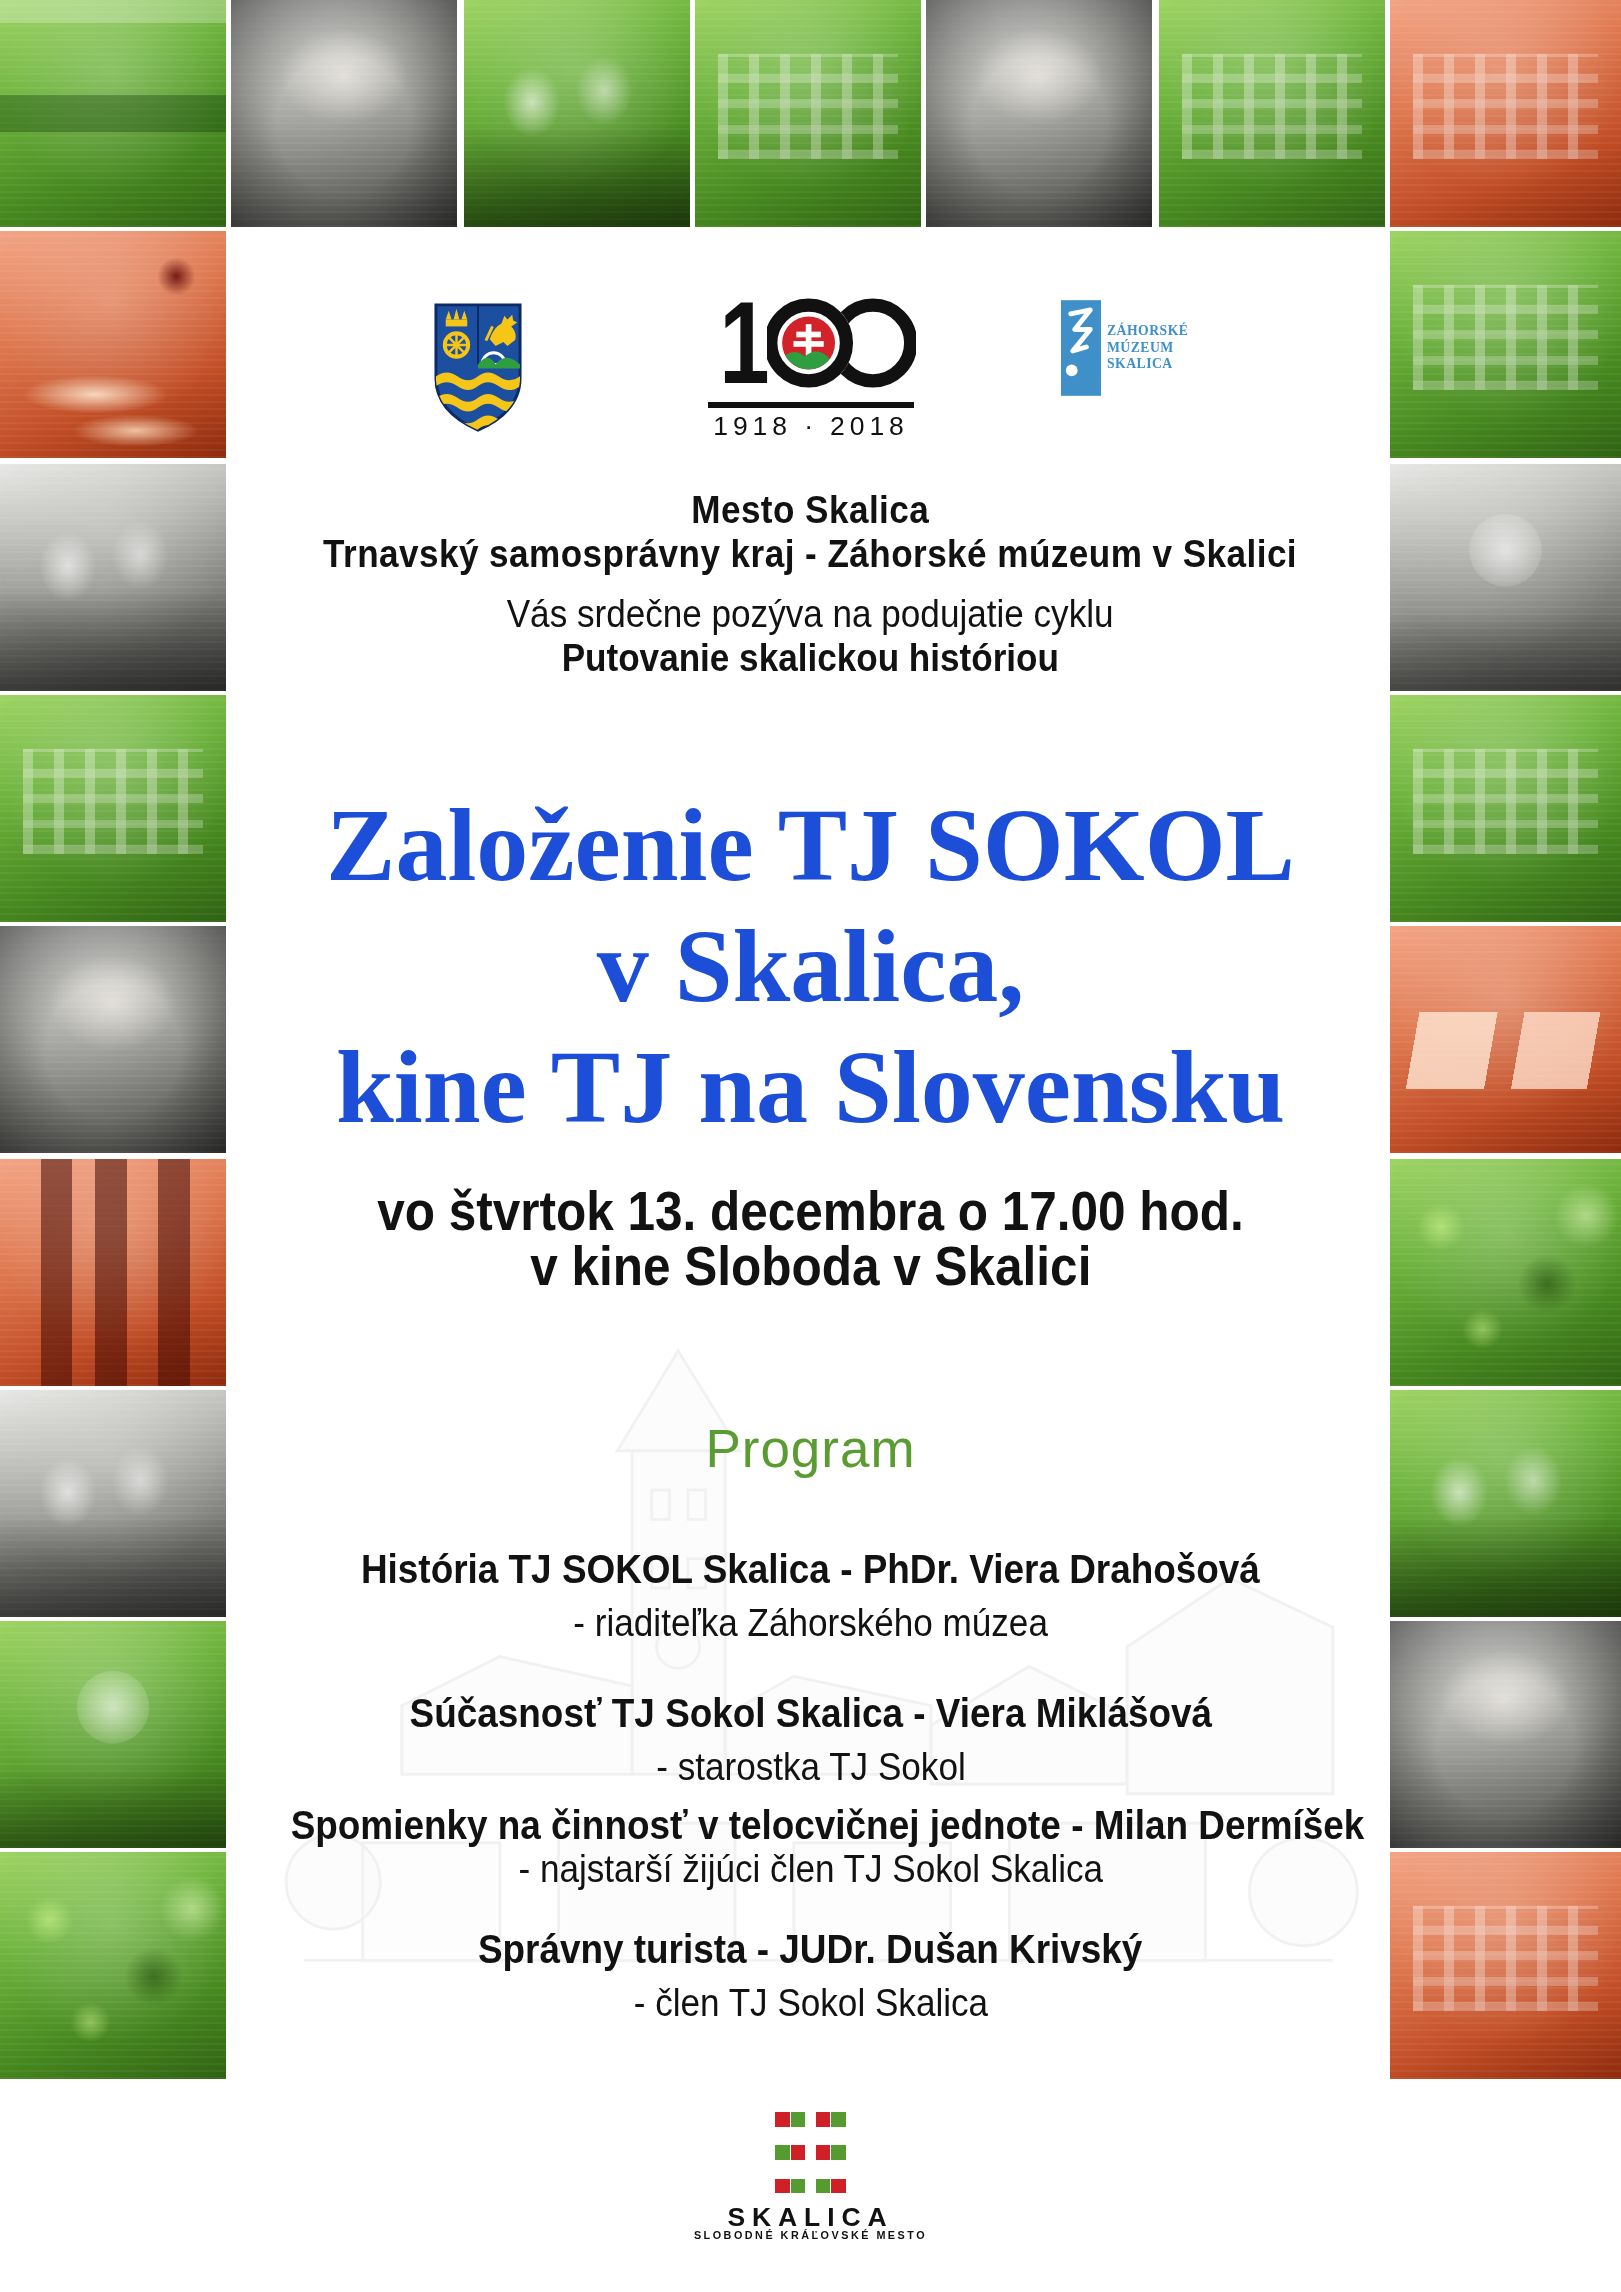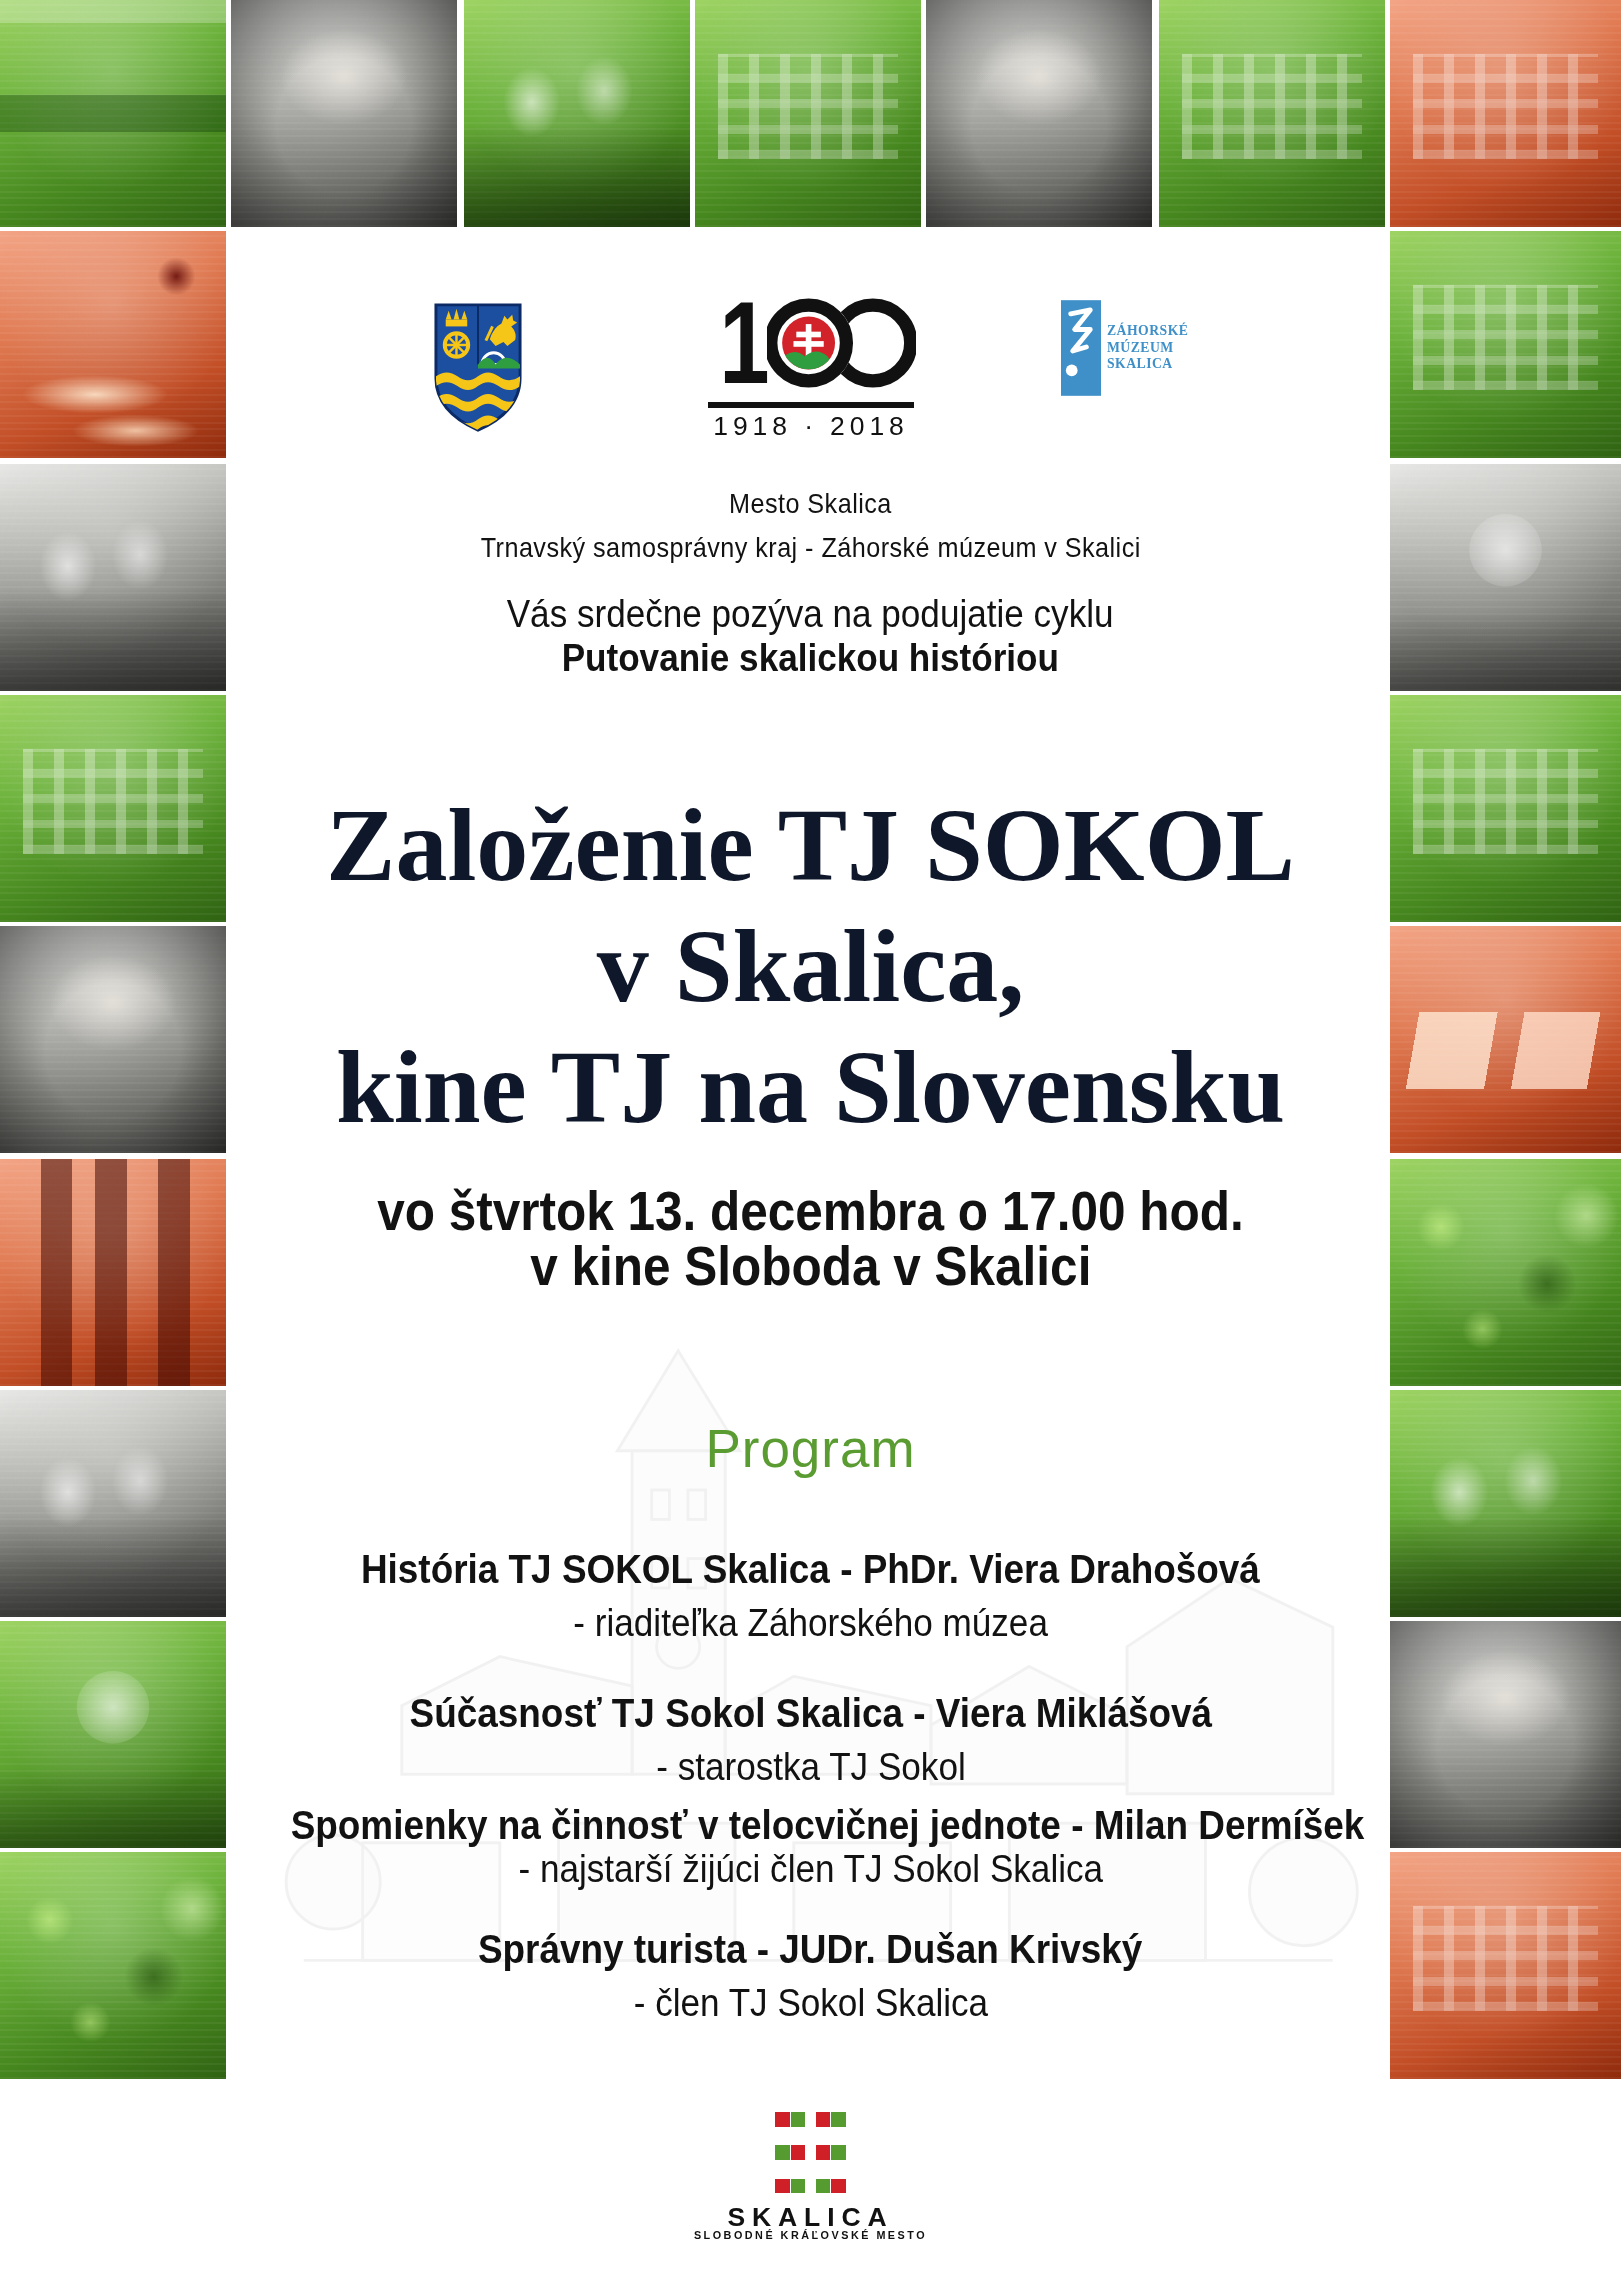--- a/index.html
+++ b/index.html
@@ -48,25 +48,25 @@
   .m-horizon::after{content:"";position:absolute;inset:0;
     background:linear-gradient(rgba(255,255,255,.25) 0 10%,rgba(0,0,0,0) 10% 42%,rgba(0,40,0,.3) 42% 58%,rgba(0,0,0,0) 58%);}
 
   
   .watermark{position:absolute;left:245px;top:1333px;width:1127px;height:755px;opacity:.075;z-index:1;}
 
   
   .row{position:absolute;left:231px;width:1159px;text-align:center;line-height:1.12;z-index:2;}
   .cond{display:inline-block;transform:scaleX(.90);transform-origin:50% 50%;white-space:nowrap;}
 
-  .org{font-size:28px;font-weight:normal;letter-spacing:0.5px;}
+  .org{font-size:39px;font-weight:bold;letter-spacing:0.5px;}
   .invite{font-size:39px;font-weight:normal;letter-spacing:0;}
   .cycle{font-size:39px;font-weight:bold;}
   .title-block{position:absolute;left:231px;width:1159px;top:784px;text-align:center;z-index:2;
-    font-family:"Liberation Serif",serif;font-weight:bold;font-size:104px;line-height:121px;color:#0f172a;}
+    font-family:"Liberation Serif",serif;font-weight:bold;font-size:104px;line-height:121px;color:#1d4ed8;}
   .event{font-size:55px;font-weight:bold;}
   .program-heading{font-size:53px;font-weight:normal;color:#5a9b32;letter-spacing:1px;}
   .item-title{font-size:41px;font-weight:bold;}
   .item-sub{font-size:39px;font-weight:normal;}
 
   
   .coat{position:absolute;left:431px;top:300px;width:94px;height:135px;z-index:2;}
   .centenary{position:absolute;left:706px;top:288px;width:210px;height:149px;z-index:2;text-align:center;}
   .cent-top{display:flex;align-items:center;justify-content:center;height:110px;}
   .cent-one{font-size:116px;font-weight:bold;line-height:98px;letter-spacing:-3.9px;

